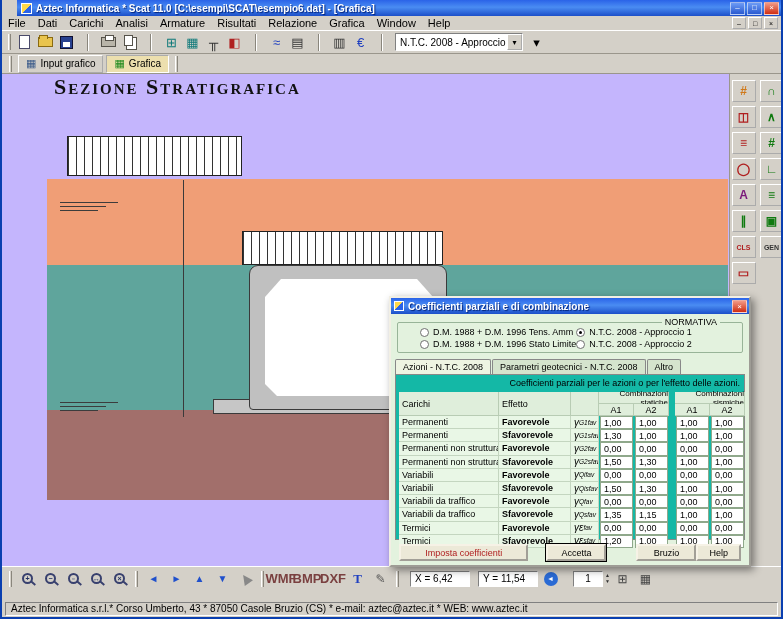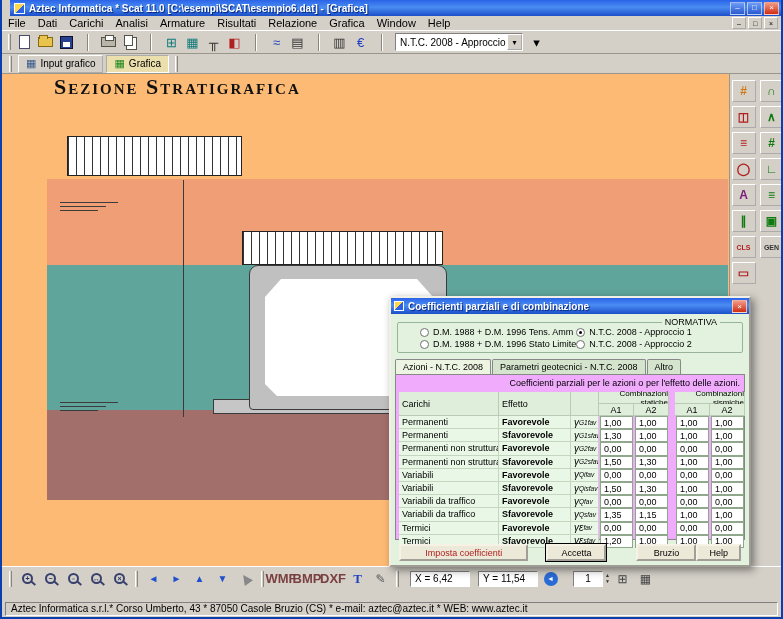--- a/index.html
+++ b/index.html
@@ -3,21 +3,21 @@
 <meta charset="utf-8">
 <style>
   * { box-sizing: border-box; margin: 0; padding: 0; }
   body { margin: 0; background: #808080; }
   .app {
     position: relative; width: 783px; height: 619px; overflow: hidden;
     background: #d4d0c8; font-family: "Liberation Sans", sans-serif;
     border-left: 2px solid #0a3fb0; border-right: 2px solid #0a3fb0; border-bottom: 2px solid #0a3fb0;
   }
   
-  .titlebar { position: absolute; top: 0; left: 8px; right: 0; height: 16px;
+  .titlebar { position: absolute; top: 0; left: 15px; right: 0; height: 16px;
     background: linear-gradient(180deg,#2a63e8,#4a8cf2 45%,#1b4fc9);
     display: flex; align-items: center; padding: 0 2px; color: #fff; }
   .app-icon { width: 11px; height: 11px; margin-left: 2px;
     background: linear-gradient(135deg,#ffd84a 50%,#2a63e8 50%); border: 1px solid #fff; }
   .title { font-size: 10px; font-weight: bold; margin-left: 4px; white-space: nowrap;
     text-shadow: 1px 1px 1px #00227a; }
   .tb-btns { margin-left: auto; display: flex; gap: 2px; }
   .tbtn { width: 15px; height: 13px; font-size: 8px; line-height: 1; color: #fff;
     background: linear-gradient(#6d9bf5,#2a5ad0); border: 1px solid rgba(255,255,255,.55);
     display: flex; align-items: center; justify-content: center; }
@@ -56,21 +56,21 @@
   
   .tabrow { position: absolute; top: 54px; left: 0; right: 0; height: 20px;
     display: flex; align-items: center; gap: 3px; padding-left: 4px; border-bottom: 1px solid #9a968c; }
   .viewtab { height: 18px; display: flex; align-items: center; gap: 4px; font-size: 10px;
     padding: 0 7px; background: #d4d0c8; border: 1px outset #fff; }
   .viewtab.active { border: 1px inset #fff; background: #ecdfae; }
   .vicon { font-size: 11px; line-height: 1; }
   .vicon.dark { color: #3a5a8a; }
   .vicon.green { color: #1d8a1d; }
   
-  .canvas { position: absolute; top: 74px; left: 0; width: 727px; height: 492px; background: #fdba74; overflow: hidden; }
+  .canvas { position: absolute; top: 74px; left: 0; width: 727px; height: 492px; background: #c4b5fd; overflow: hidden; }
   .cv-title { position: absolute; left: 52px; top: 0px; font-family: "Liberation Serif", serif;
     font-variant: small-caps; font-weight: bold; font-size: 22px; letter-spacing: 2px; color: #111; }
   .cv-sub { position: absolute; left: 55px; top: 37px; font-family: "Liberation Serif", serif;
     font-variant: small-caps; font-weight: bold; font-size: 12.5px; letter-spacing: 1px; color: #9e2820; }
   .layer { position: absolute; left: 45px; width: 681px; }
   .layer.l1 { top: 105px; height: 86px; }
   .layer.l2 { top: 191px; height: 145px; }
   .layer.l3 { top: 336px; height: 90px; }
   .hatch { position: absolute; background:
     repeating-linear-gradient(90deg, #333 0 1px, transparent 1px 8px), #fff;
@@ -116,21 +116,21 @@
   .radio-opt { display: flex; align-items: center; gap: 4px; font-size: 9px; white-space: nowrap; }
   .radio { width: 9px; height: 9px; border-radius: 50%; background: #fff; border: 1px solid #707070;
     position: relative; flex: 0 0 auto; }
   .radio.on::after { content: ""; position: absolute; left: 2px; top: 2px; width: 3px; height: 3px;
     border-radius: 50%; background: #000; }
   .dlg-tabs { display: flex; margin: 5px 4px 0; align-items: flex-end; }
   .dlg-tab { font-size: 9px; padding: 2px 7px; border: 1px solid #888; border-bottom: none;
     background: #d5e4cd; border-radius: 2px 2px 0 0; margin-right: 1px; }
   .dlg-tab.on { background: #eef4e2; position: relative; top: 1px; padding-bottom: 3px; }
   .dlg-panel { position: absolute; left: 4px; right: 4px; top: 76px; bottom: 25px;
-    border: 1px solid #888; background: #f0abfc; padding: 3px 3px; }
+    border: 1px solid #888; background: #14b8a6; padding: 3px 3px; }
   .dlg-desc { font-size: 9px; margin: 0 1px 4px; }
   .ctable { width: 346px; }
   .chead { display: grid; grid-template-columns: 100px 72px 28px 35px 35px 6px 35px 35px;
     grid-template-rows: 12px 12px; font-size: 9px; }
   .hc { display: flex; align-items: center; padding-left: 3px; background: #dfeedb;
     border-right: 1px solid #b8ccb4; border-bottom: 1px solid #b8ccb4; }
   .hc.ctr { justify-content: center; padding: 0; }
   .hc.grp { font-size: 8px; }
   .h-carichi { grid-column: 1; grid-row: 1/3; }
   .h-effetto { grid-column: 2; grid-row: 1/3; }

